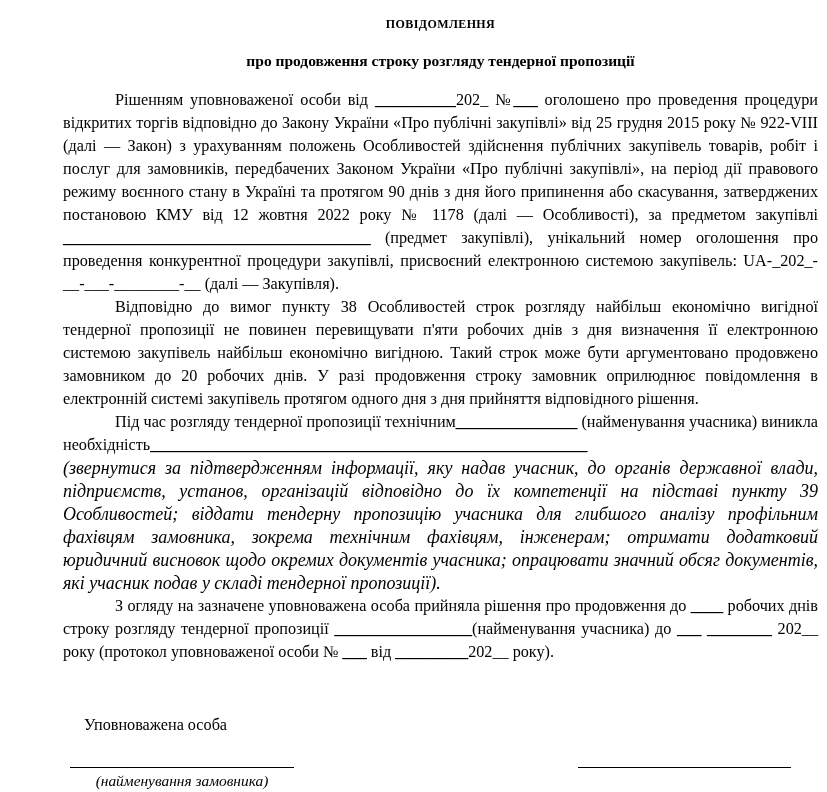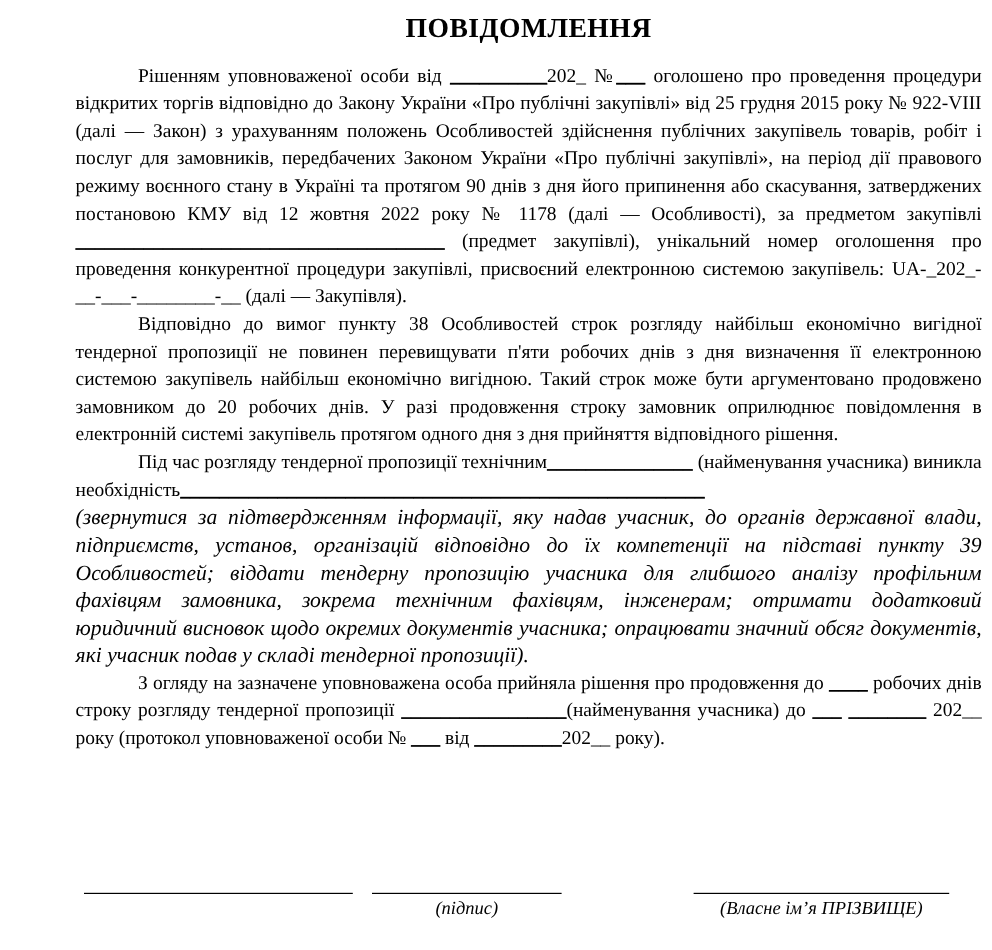--- a/index.html
+++ b/index.html
@@ -23,21 +23,21 @@
   }
   .content {
     position: absolute;
     left: 63px;
     top: 0;
     width: 755px;
   }
 
   
   .doc-title {
-    font-size: 23px;
+    font-size: 12px;
     font-weight: bold;
     text-align: center;
     letter-spacing: 0.4px;
     margin: 14px 0 0 0;
     line-height: 20px;
   }
   .doc-subtitle {
     font-size: 15.5px;
     font-weight: bold;
     text-align: center;
@@ -108,20 +108,21 @@
   .sig-col.c3 { left: 515px; width: 213px; }
 </style>
 </head>
 <body>
 
 <div class="page">
   <div class="content">
 
     <h1 class="doc-title">ПОВІДОМЛЕННЯ</h1>
 
+    <h2 class="doc-subtitle">про продовження строку розгляду тендерної пропозиції</h2>
 
     <p class="para first-body">
       <span class="indent"></span><span>Рішенням уповноваженої особи від </span><span class="u-dash">__________</span><span>202_</span><span> №</span><span class="u-dash">___</span><span> оголошено про проведення процедури відкритих торгів відповідно до Закону України «Про публічні закупівлі» від 25 грудня 2015 року № 922-VIII (далі — Закон) з урахуванням положень Особливостей здійснення публічних закупівель товарів, робіт і послуг для замовників, передбачених Законом України «Про публічні закупівлі», на період дії правового режиму воєнного стану в Україні та протягом 90 днів з дня його припинення або скасування, затверджених постановою КМУ від 12 жовтня 2022 року № 1178 (далі — Особливості), за предметом закупівлі </span><span class="u-dash">______________________________________</span><span> (предмет закупівлі), унікальний номер оголошення про проведення конкурентної процедури закупівлі, присвоєний електронною системою закупівель: </span><span>UA-_202_-__-___-________-__</span><span> (далі — Закупівля).</span>
     </p>
 
     <p class="para">
       <span class="indent"></span><span>Відповідно до вимог пункту 38 Особливостей строк розгляду найбільш економічно вигідної тендерної пропозиції не повинен перевищувати п'яти робочих днів з дня визначення її електронною системою закупівель найбільш економічно вигідною. Такий строк може бути аргументовано продовжено замовником до 20 робочих днів. У разі продовження строку замовник оприлюднює повідомлення в електронній системі закупівель протягом одного дня з дня прийняття відповідного рішення.</span>
     </p>
 
     <p class="para">
@@ -132,28 +133,25 @@
       <span>(звернутися за підтвердженням інформації, яку надав учасник, до органів державної влади, підприємств, установ, організацій відповідно до їх компетенції на підставі пункту 39 Особливостей; віддати тендерну пропозицію учасника для глибшого аналізу профільним фахівцям замовника, зокрема технічним фахівцям, інженерам; отримати додатковий юридичний висновок щодо окремих документів учасника; опрацювати значний обсяг документів, які учасник подав у складі тендерної пропозиції).</span>
     </p>
 
     <p class="para">
       <span class="indent"></span><span>З огляду на зазначене уповноважена особа прийняла рішення про продовження до </span><span class="u-dash">____</span><span> робочих днів строку розгляду тендерної пропозиції </span><span class="u-dash">_________________</span><span class="italic">(найменування учасника)</span><span> до </span><span class="u-dash">___</span>&nbsp;<span class="u-dash">________</span>&nbsp;<span>202__</span><span> року (протокол уповноваженої особи № </span><span class="u-dash">___</span><span> від </span><span class="u-dash">_________</span><span>202__</span><span> року).</span>
     </p>
 
   </div>
 
   <div class="sig-wrap">
+    <p class="sig-role">Уповноважена особа</p>
 
     <div class="sig-lines">
       <div class="sig-col c1">
         <div class="sig-rule"></div>
-      </div>
-      <div class="sig-col c2">
-        <div class="sig-rule"></div>
-        <div class="sig-cap">(підпис)</div>
+        <div class="sig-cap">(найменування замовника)</div>
       </div>
       <div class="sig-col c3">
         <div class="sig-rule"></div>
-        <div class="sig-cap">(Власне ім’я ПРІЗВИЩЕ)</div>
       </div>
     </div>
   </div>
 </div>
 
 </body></html>

